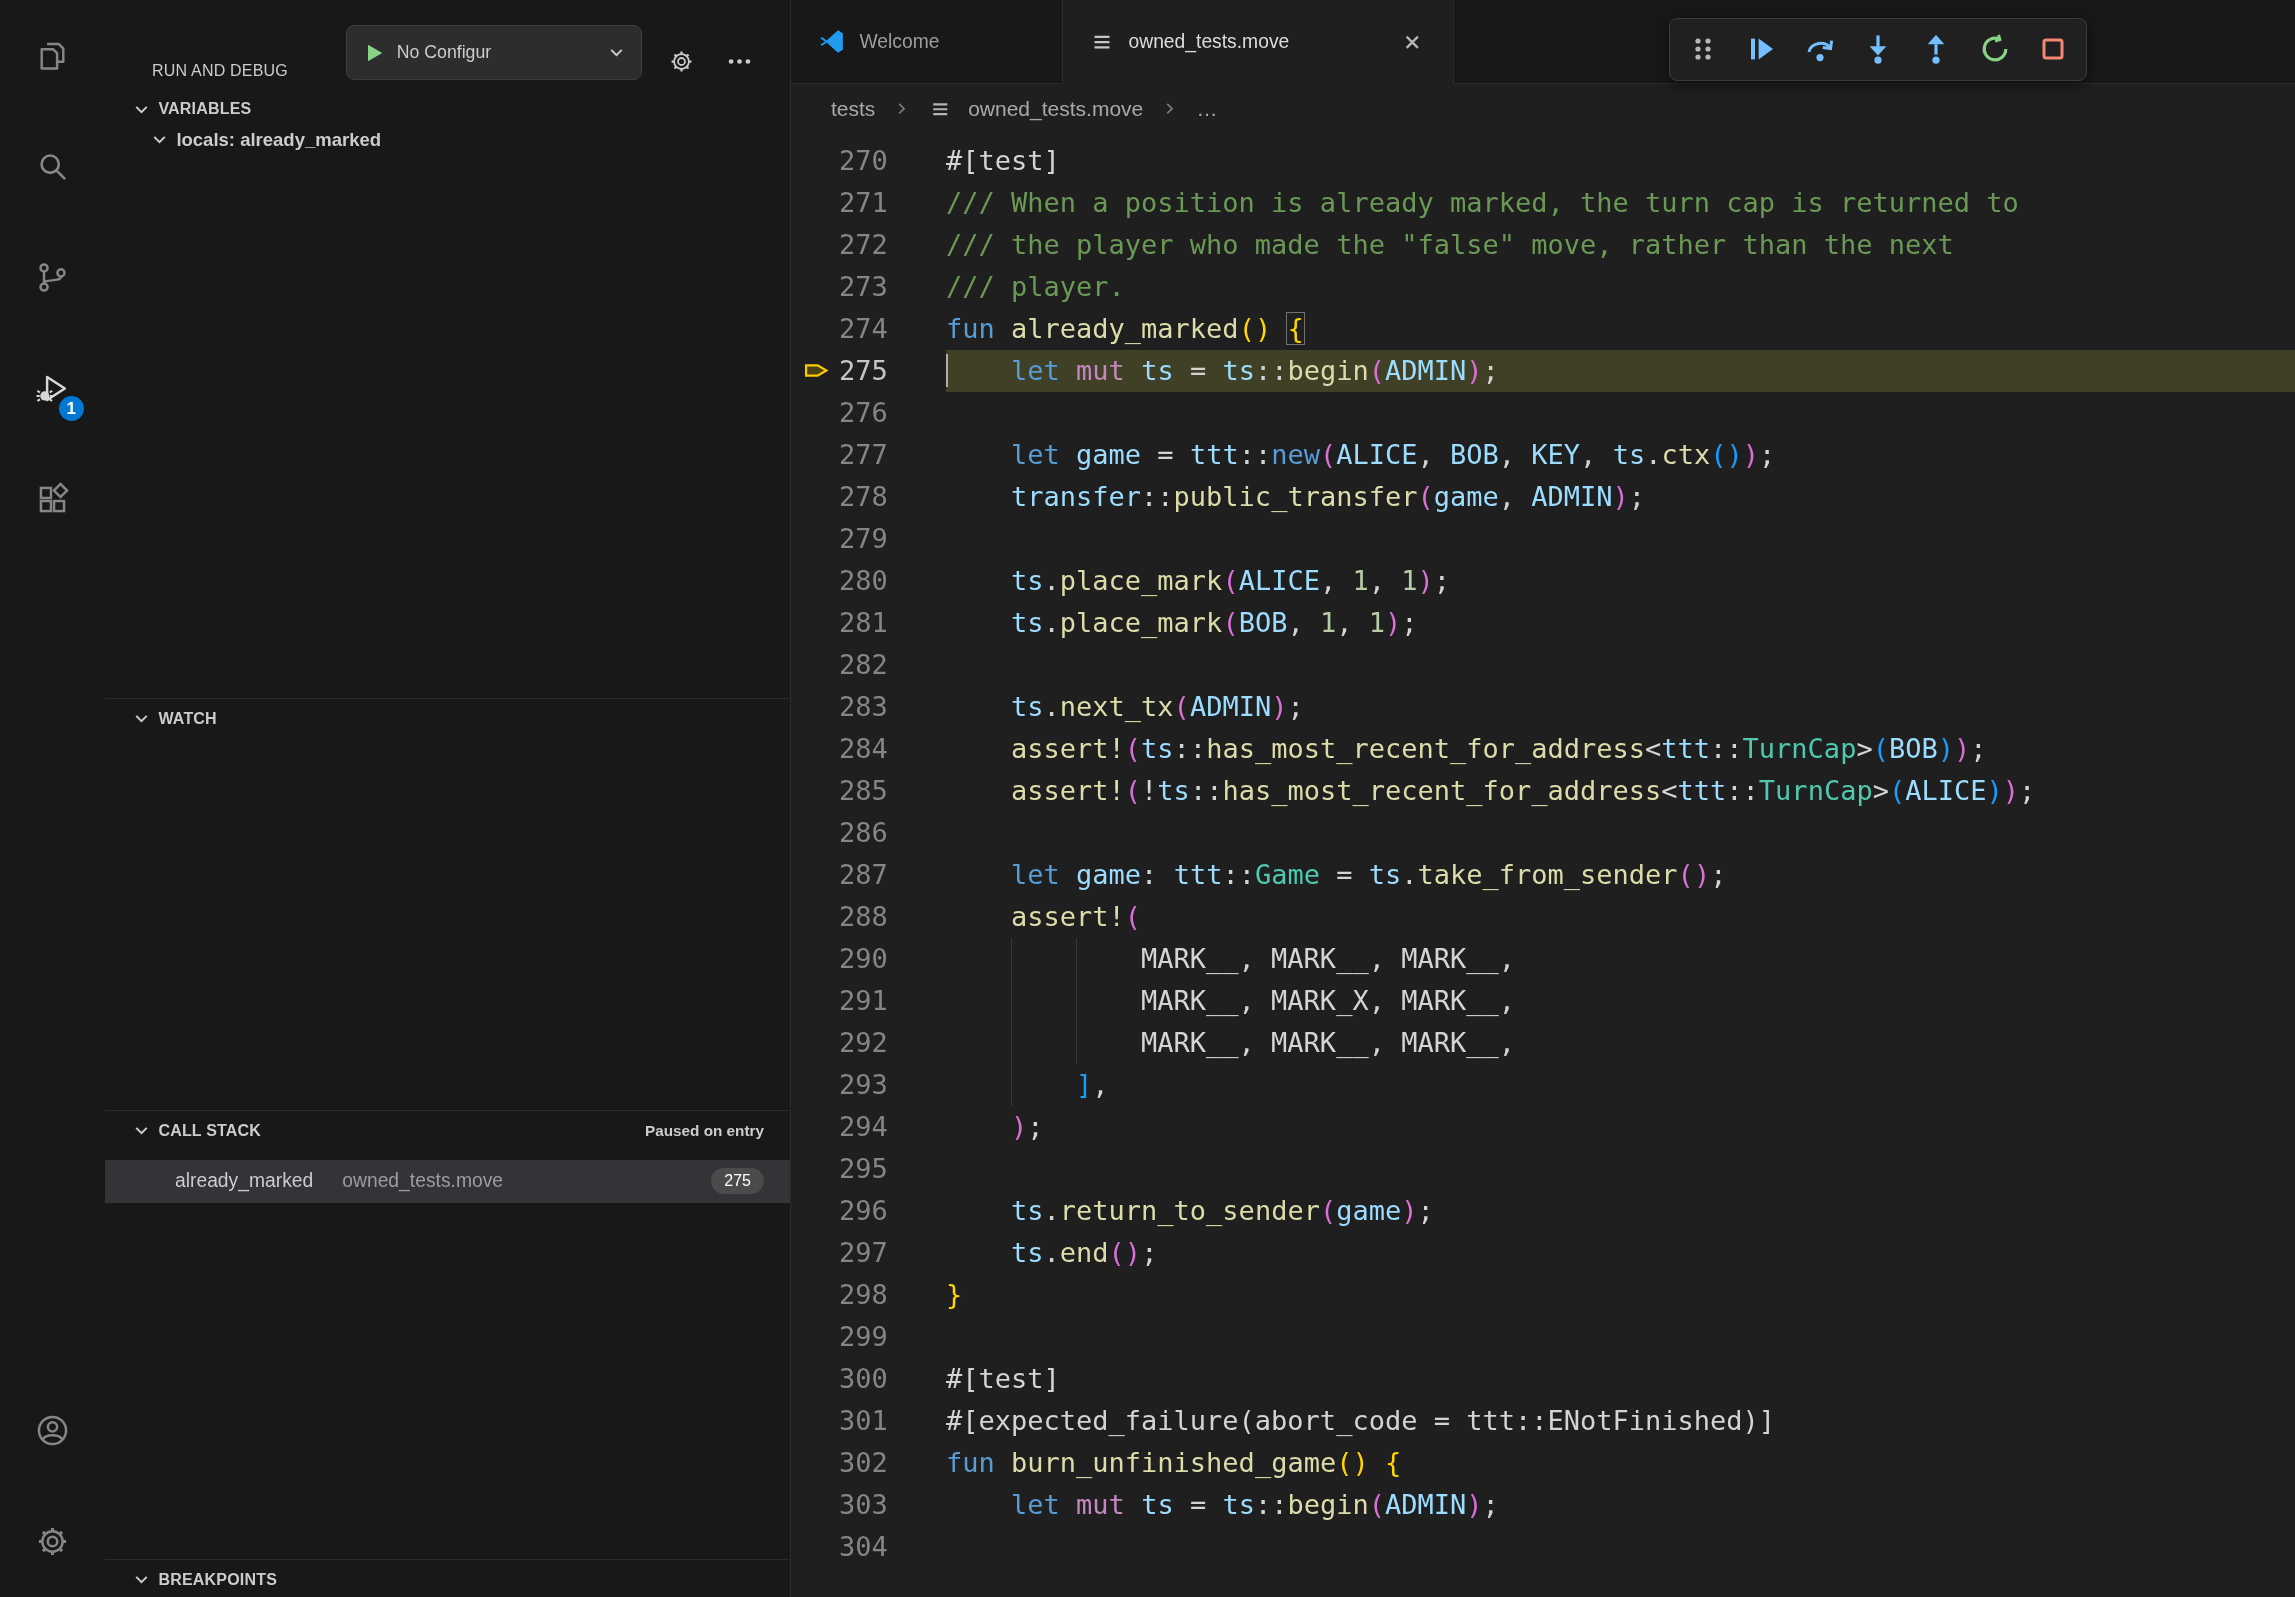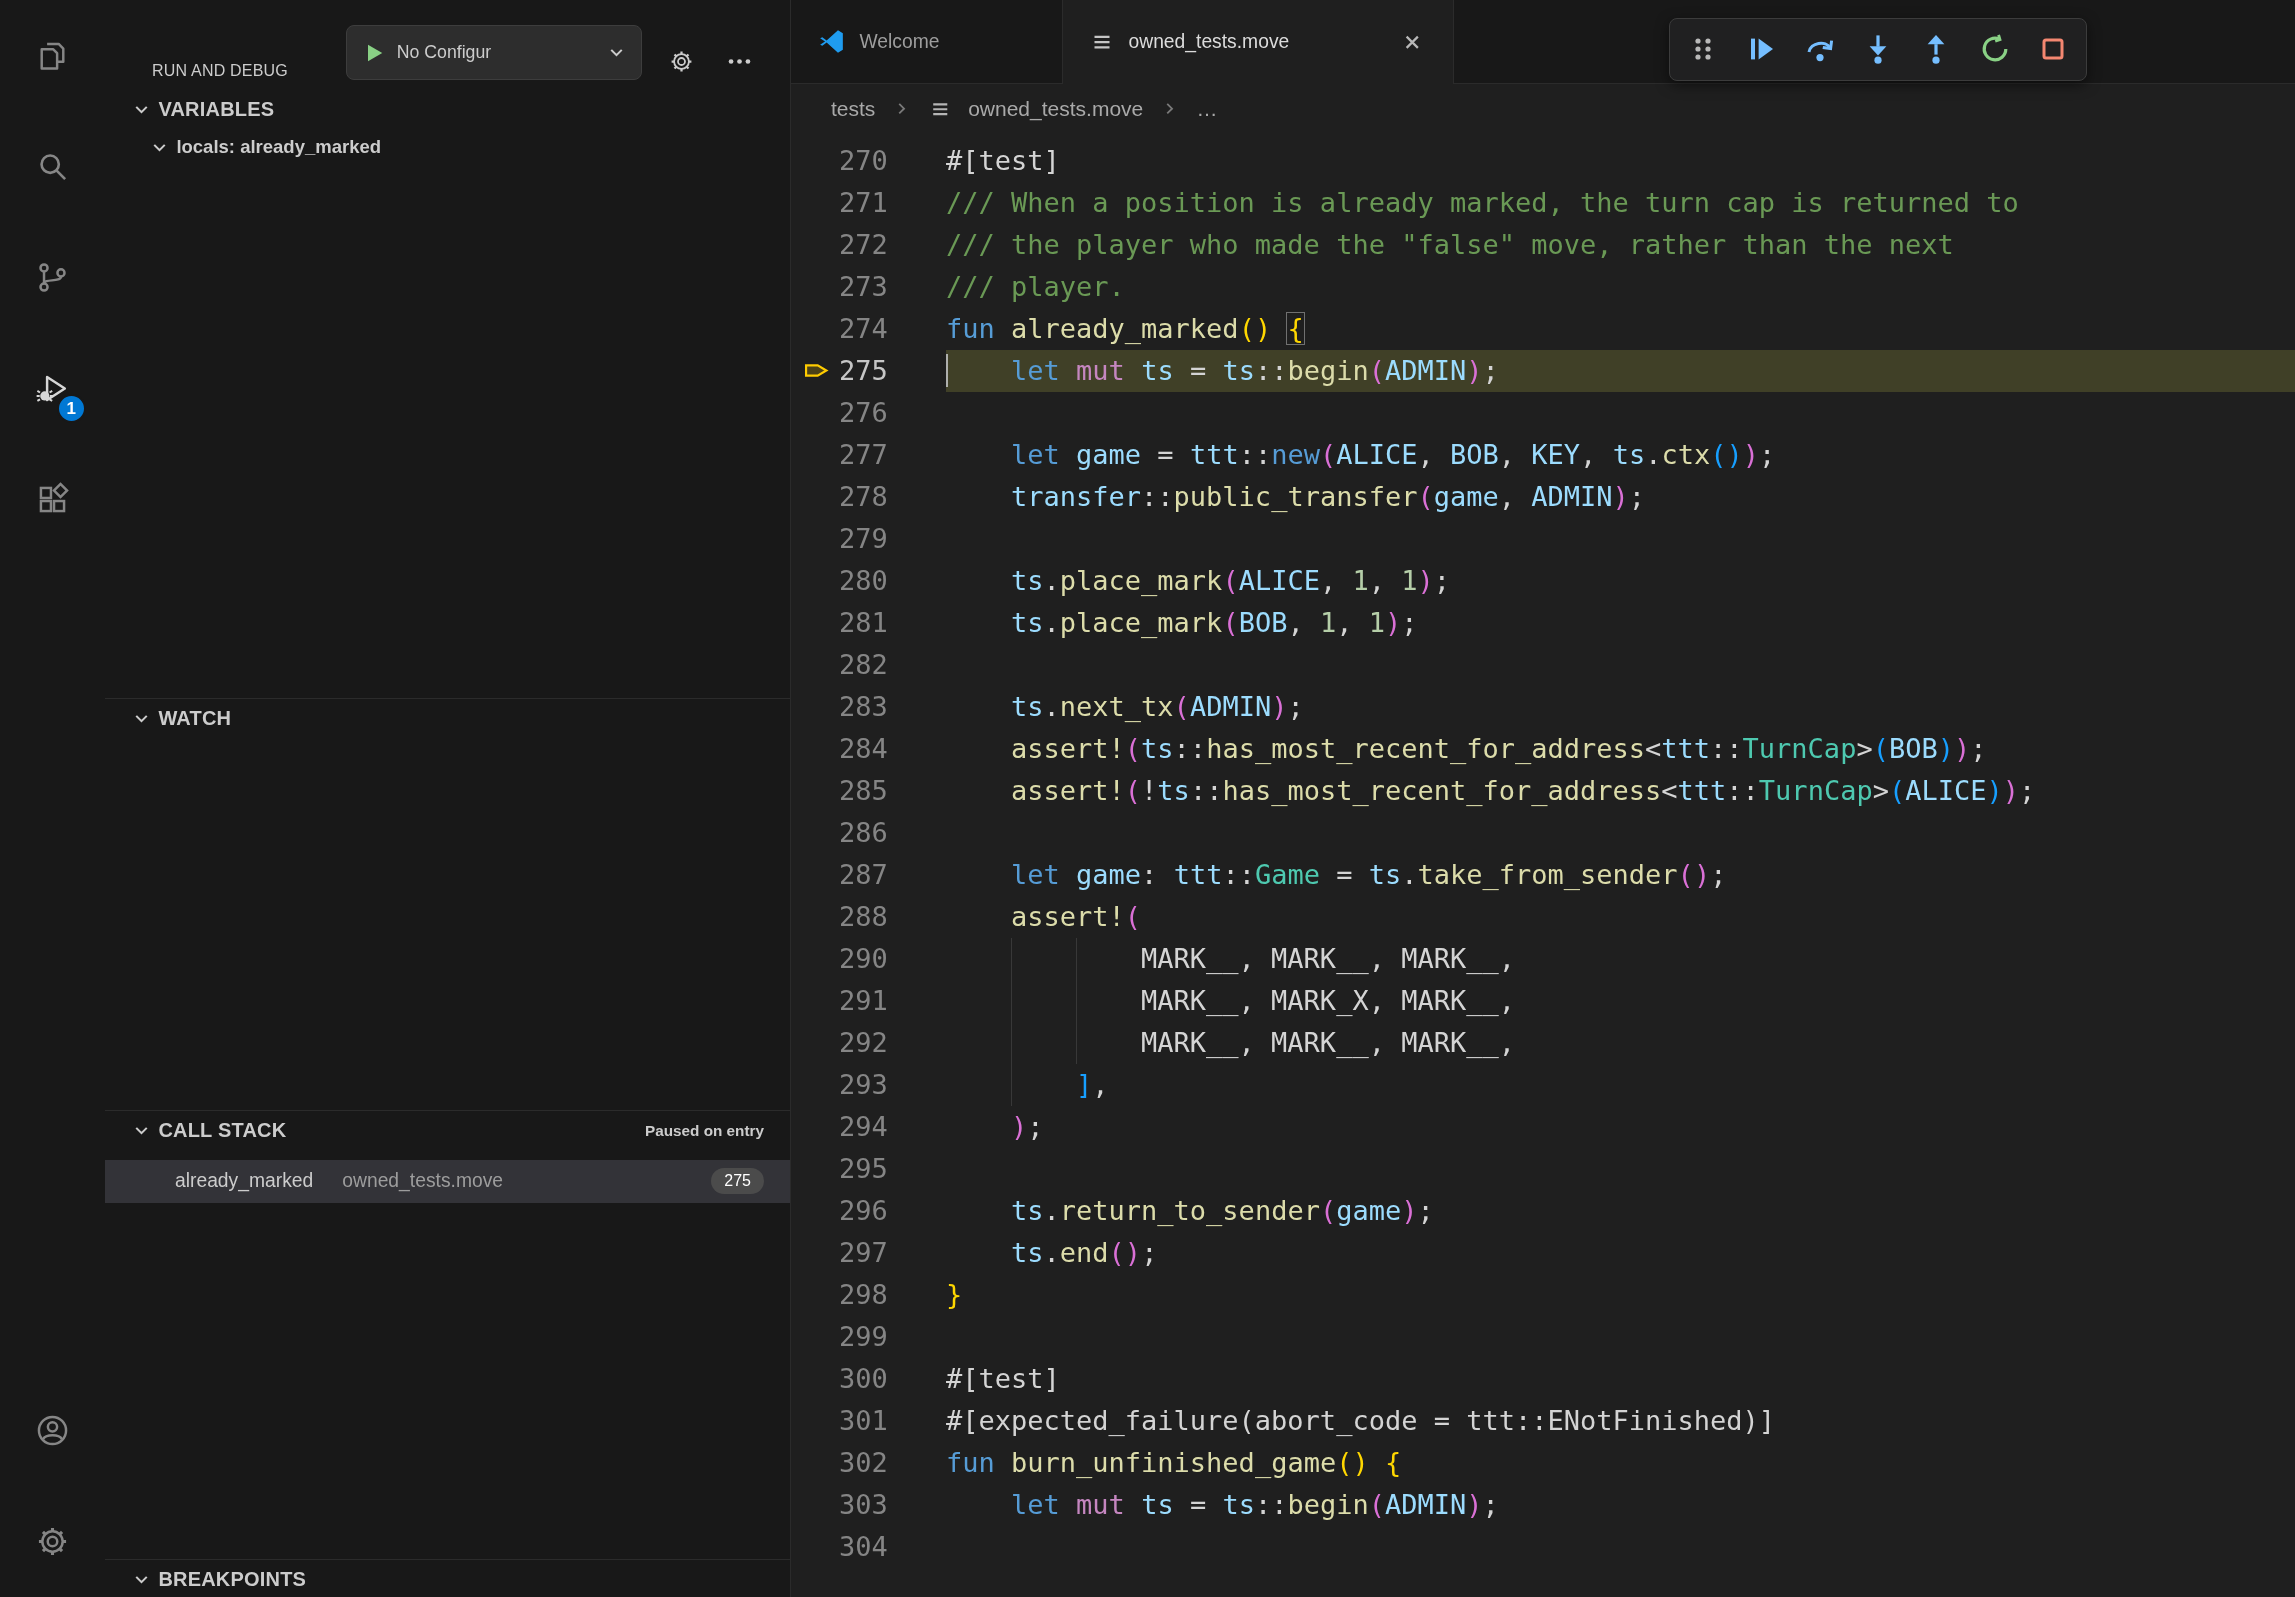--- a/index.html
+++ b/index.html
@@ -27,23 +27,23 @@
   .icon-btn{width:37px;height:37px;display:flex;align-items:center;justify-content:center;color:#cccccc;cursor:pointer;border-radius:6.4px}
   .icon-btn svg{width:27px;height:27px}
   .chev{width:21px;height:21px;color:#cccccc;flex:none}
 
   .section{flex:none;overflow:hidden}
   .sec-vars{height:618px;padding-top:9.7px}
   .sec-watch{height:412px;border-top:0.8px solid var(--border,#2b2b2b)}
   .sec-stack{height:449px;border-top:0.8px solid var(--border,#2b2b2b)}
   .sec-bp{flex:1;border-top:0.8px solid var(--border,#2b2b2b)}
   .sec-head{height:39px;display:flex;align-items:center;gap:6.4px;padding:0 26px;cursor:pointer}
-  .sec-label{font-size:20px;font-weight:700;color:#cccccc;letter-spacing:0.2px}
+  .sec-label{font-size:16px;font-weight:700;color:#cccccc;letter-spacing:0.2px}
   .sec-status{margin-left:auto;font-size:15.3px;font-weight:700;color:#cccccc}
-  .tree-row{height:37px;display:flex;align-items:center;gap:6.4px;padding-left:44px;cursor:pointer}
+  .tree-row{height:37px;display:flex;align-items:flex-start;gap:6.4px;padding-left:44px;cursor:pointer}
   .tree-label{font-size:18.5px;font-weight:700;color:#cccccc}
   .frame-row{height:43px;margin-top:9.7px;display:flex;align-items:center;gap:29px;background:#333338;padding:0 26px 0 70px;cursor:pointer}
   .frame-name{font-size:19.3px;color:#cccccc;white-space:nowrap}
   .frame-file{font-size:19.3px;color:#9d9d9d;flex:1;white-space:nowrap;overflow:hidden}
   .frame-badge{background:#4b4b4b;color:#fff;font-size:16px;border-radius:16px;padding:4px 13px}
 
   
   .editor{flex:1;min-width:0;display:flex;flex-direction:column;background:var(--bg,#1f1f1f);position:relative}
   .tabbar{height:84px;flex:none;background:var(--panel,#181818);display:flex;border-bottom:0.8px solid var(--border,#2b2b2b)}
   .tab{display:flex;align-items:center;gap:14.5px;padding:0 27px;font-size:19.3px;color:#9d9d9d;border-right:0.8px solid var(--border,#2b2b2b);cursor:pointer}

